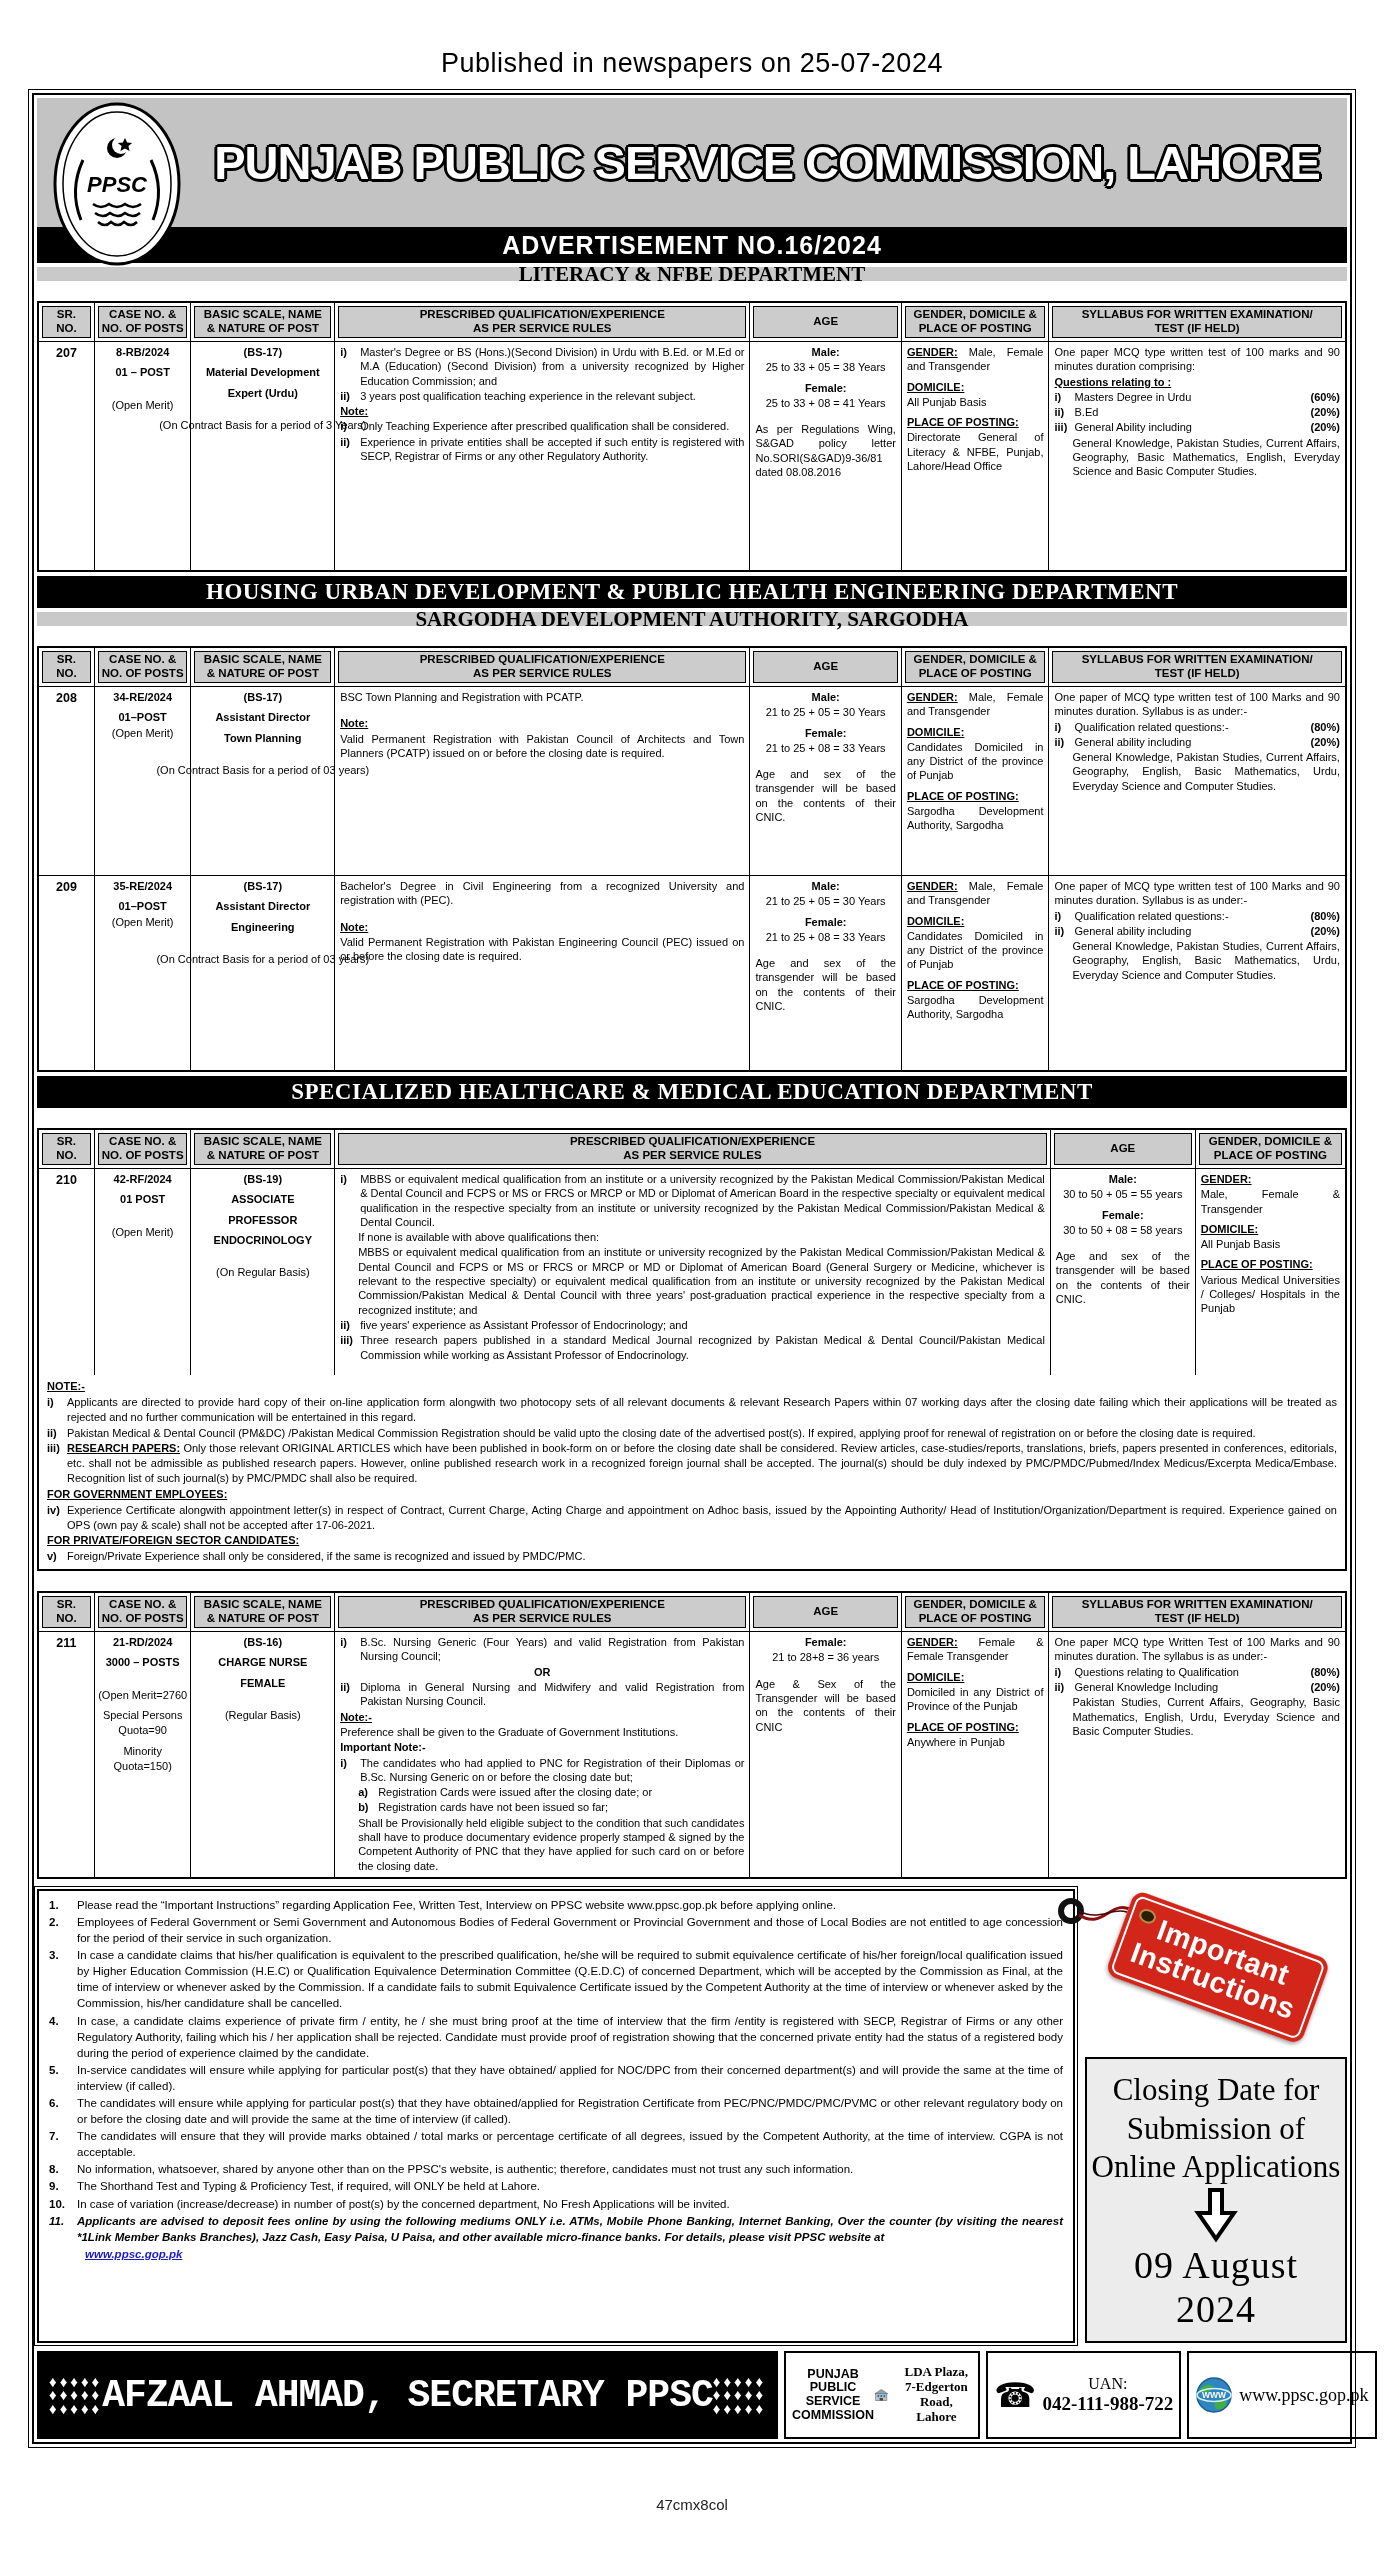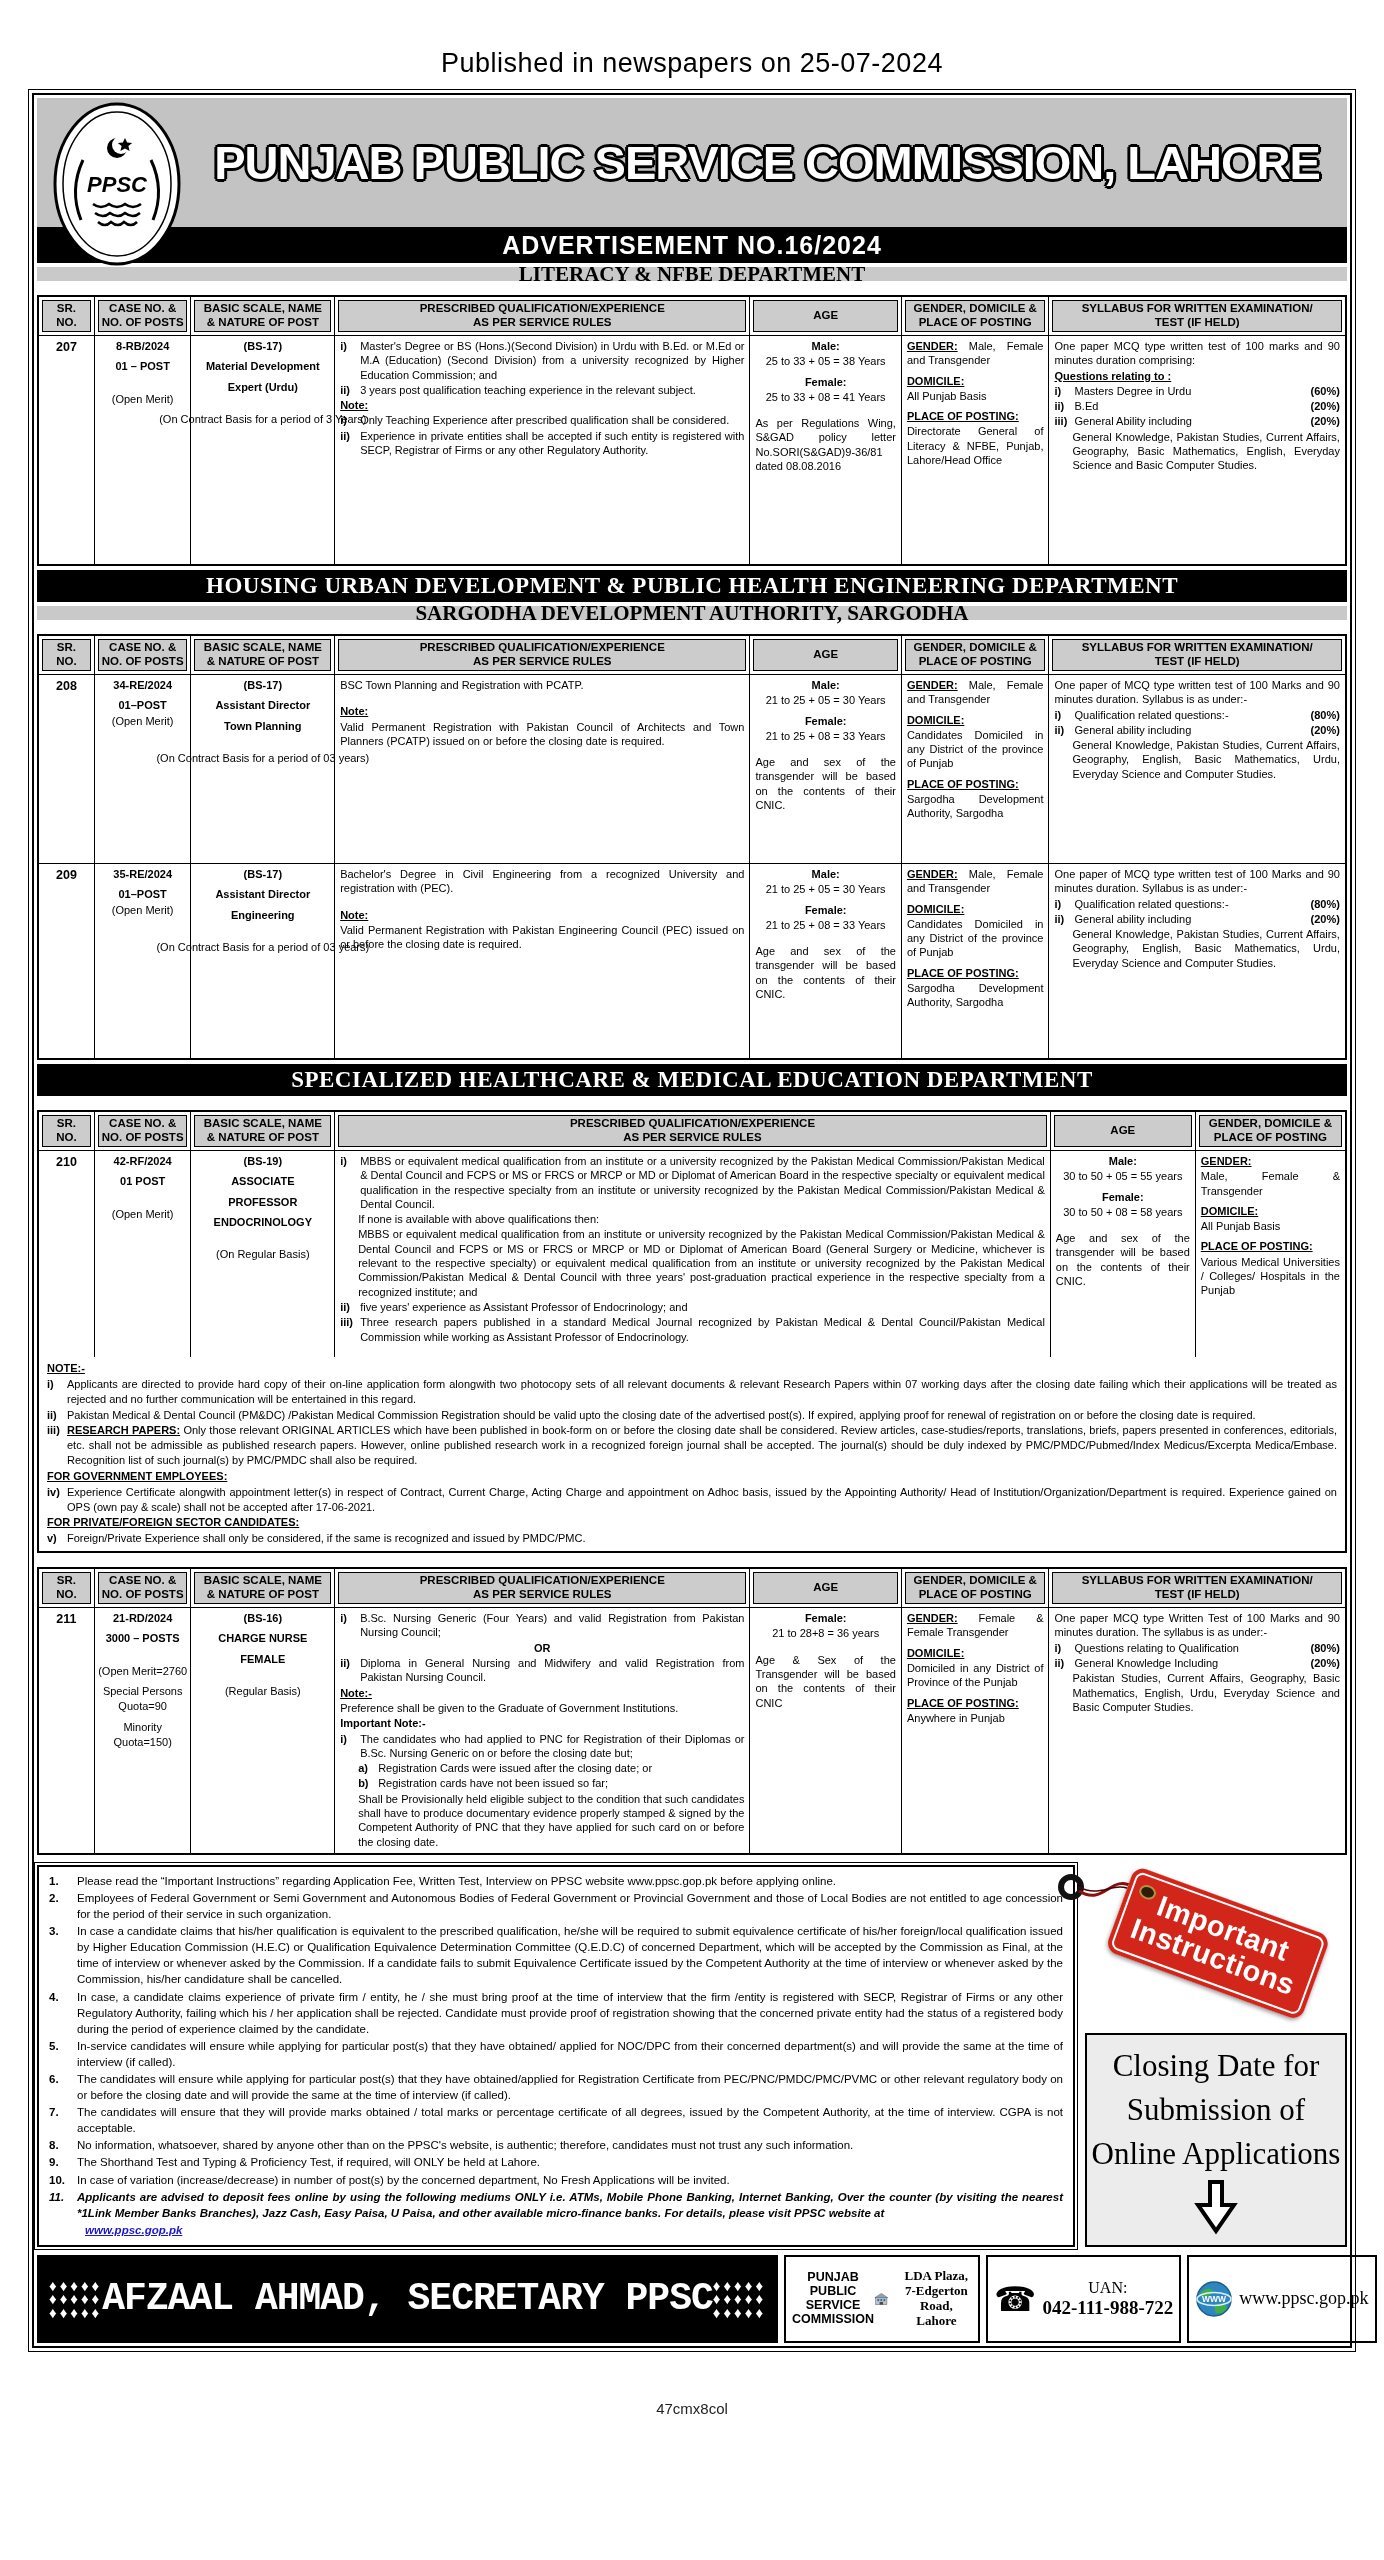--- a/index.html
+++ b/index.html
@@ -14,21 +14,21 @@
     text-shadow:-2px -2px 0 #000,2px -2px 0 #000,-2px 2px 0 #000,2px 2px 0 #000,0 -3px 0 #000,0 3px 0 #000,-3px 0 0 #000,3px 0 0 #000;}
   .banner-black{background:#000;height:36px;display:flex;align-items:center;justify-content:center;}
   .banner-adv{color:#fff;font-weight:bold;font-size:25px;letter-spacing:1px;}
   .logo{position:absolute;left:14px;top:2px;width:132px;height:168px;z-index:5;}
   .graybar{background:#c9c9c9;margin-top:4px;height:14px;display:flex;align-items:center;justify-content:center;
     font-family:"Liberation Serif",serif;font-weight:bold;font-size:21px;}
   .blackbar{background:#000;color:#fff;margin-top:4px;height:32px;display:flex;align-items:center;justify-content:center;
     font-family:"Liberation Serif",serif;font-weight:bold;font-size:23px;letter-spacing:0.5px;}
 
   
-  .jt{display:grid;border:2px solid #000;margin-top:14px;background:#fff;font-size:11px;line-height:1.3;}
+  .jt{display:grid;border:2px solid #000;margin-top:20px;background:#fff;font-size:11px;line-height:1.3;}
   .cols7{grid-template-columns:4.2% 7.4% 11% 31.8% 11.6% 11.3% 22.7%;}
   .cols6{grid-template-columns:4.2% 7.4% 11% 54.8% 11.1% 11.5%;}
   .jt > div{border-left:1.5px solid #000;padding:3px 5px;min-width:0;}
   .jt > .c1{border-left:none;}
   .jt > .bt{border-top:1.5px solid #000;}
   .th{padding:2px !important;}
   .hb{border:1.5px solid #000;background:#ccc;height:calc(100% - 4px);min-height:30px;display:flex;flex-direction:column;
       align-items:center;justify-content:center;font-weight:bold;font-size:11.5px;line-height:1.2;text-align:center;margin:1px;}
   .srnum{font-weight:bold;text-align:center;font-size:12.5px;}
   .mh207{min-height:222px}.mh208{min-height:182px}.mh209{min-height:188px}.mh210{min-height:200px}.mh211{min-height:214px}
@@ -888,20 +888,21 @@
         </div>
       </div>
 
       <div class="closing">
         <div class="cl">Closing Date for</div>
         <div class="cl">Submission of</div>
         <div class="cl">Online  Applications</div>
         <svg width="54" height="56" viewBox="0 0 54 56">
           <path d="M21 3 h12 v23 h12 L27 52 L9 26 h12 z" fill="#fff" stroke="#000" stroke-width="4" stroke-linejoin="miter"></path>
         </svg>
+        <div class="cdate">09  August 2024</div>
       </div>
     </div>
   </div>
 
   <div class="footer">
     <div class="afzaal">
       <div class="orn">
         <div>♦♦♦♦♦</div>
           <div>♦♦♦♦♦</div>
           <div>♦♦♦♦♦</div>

